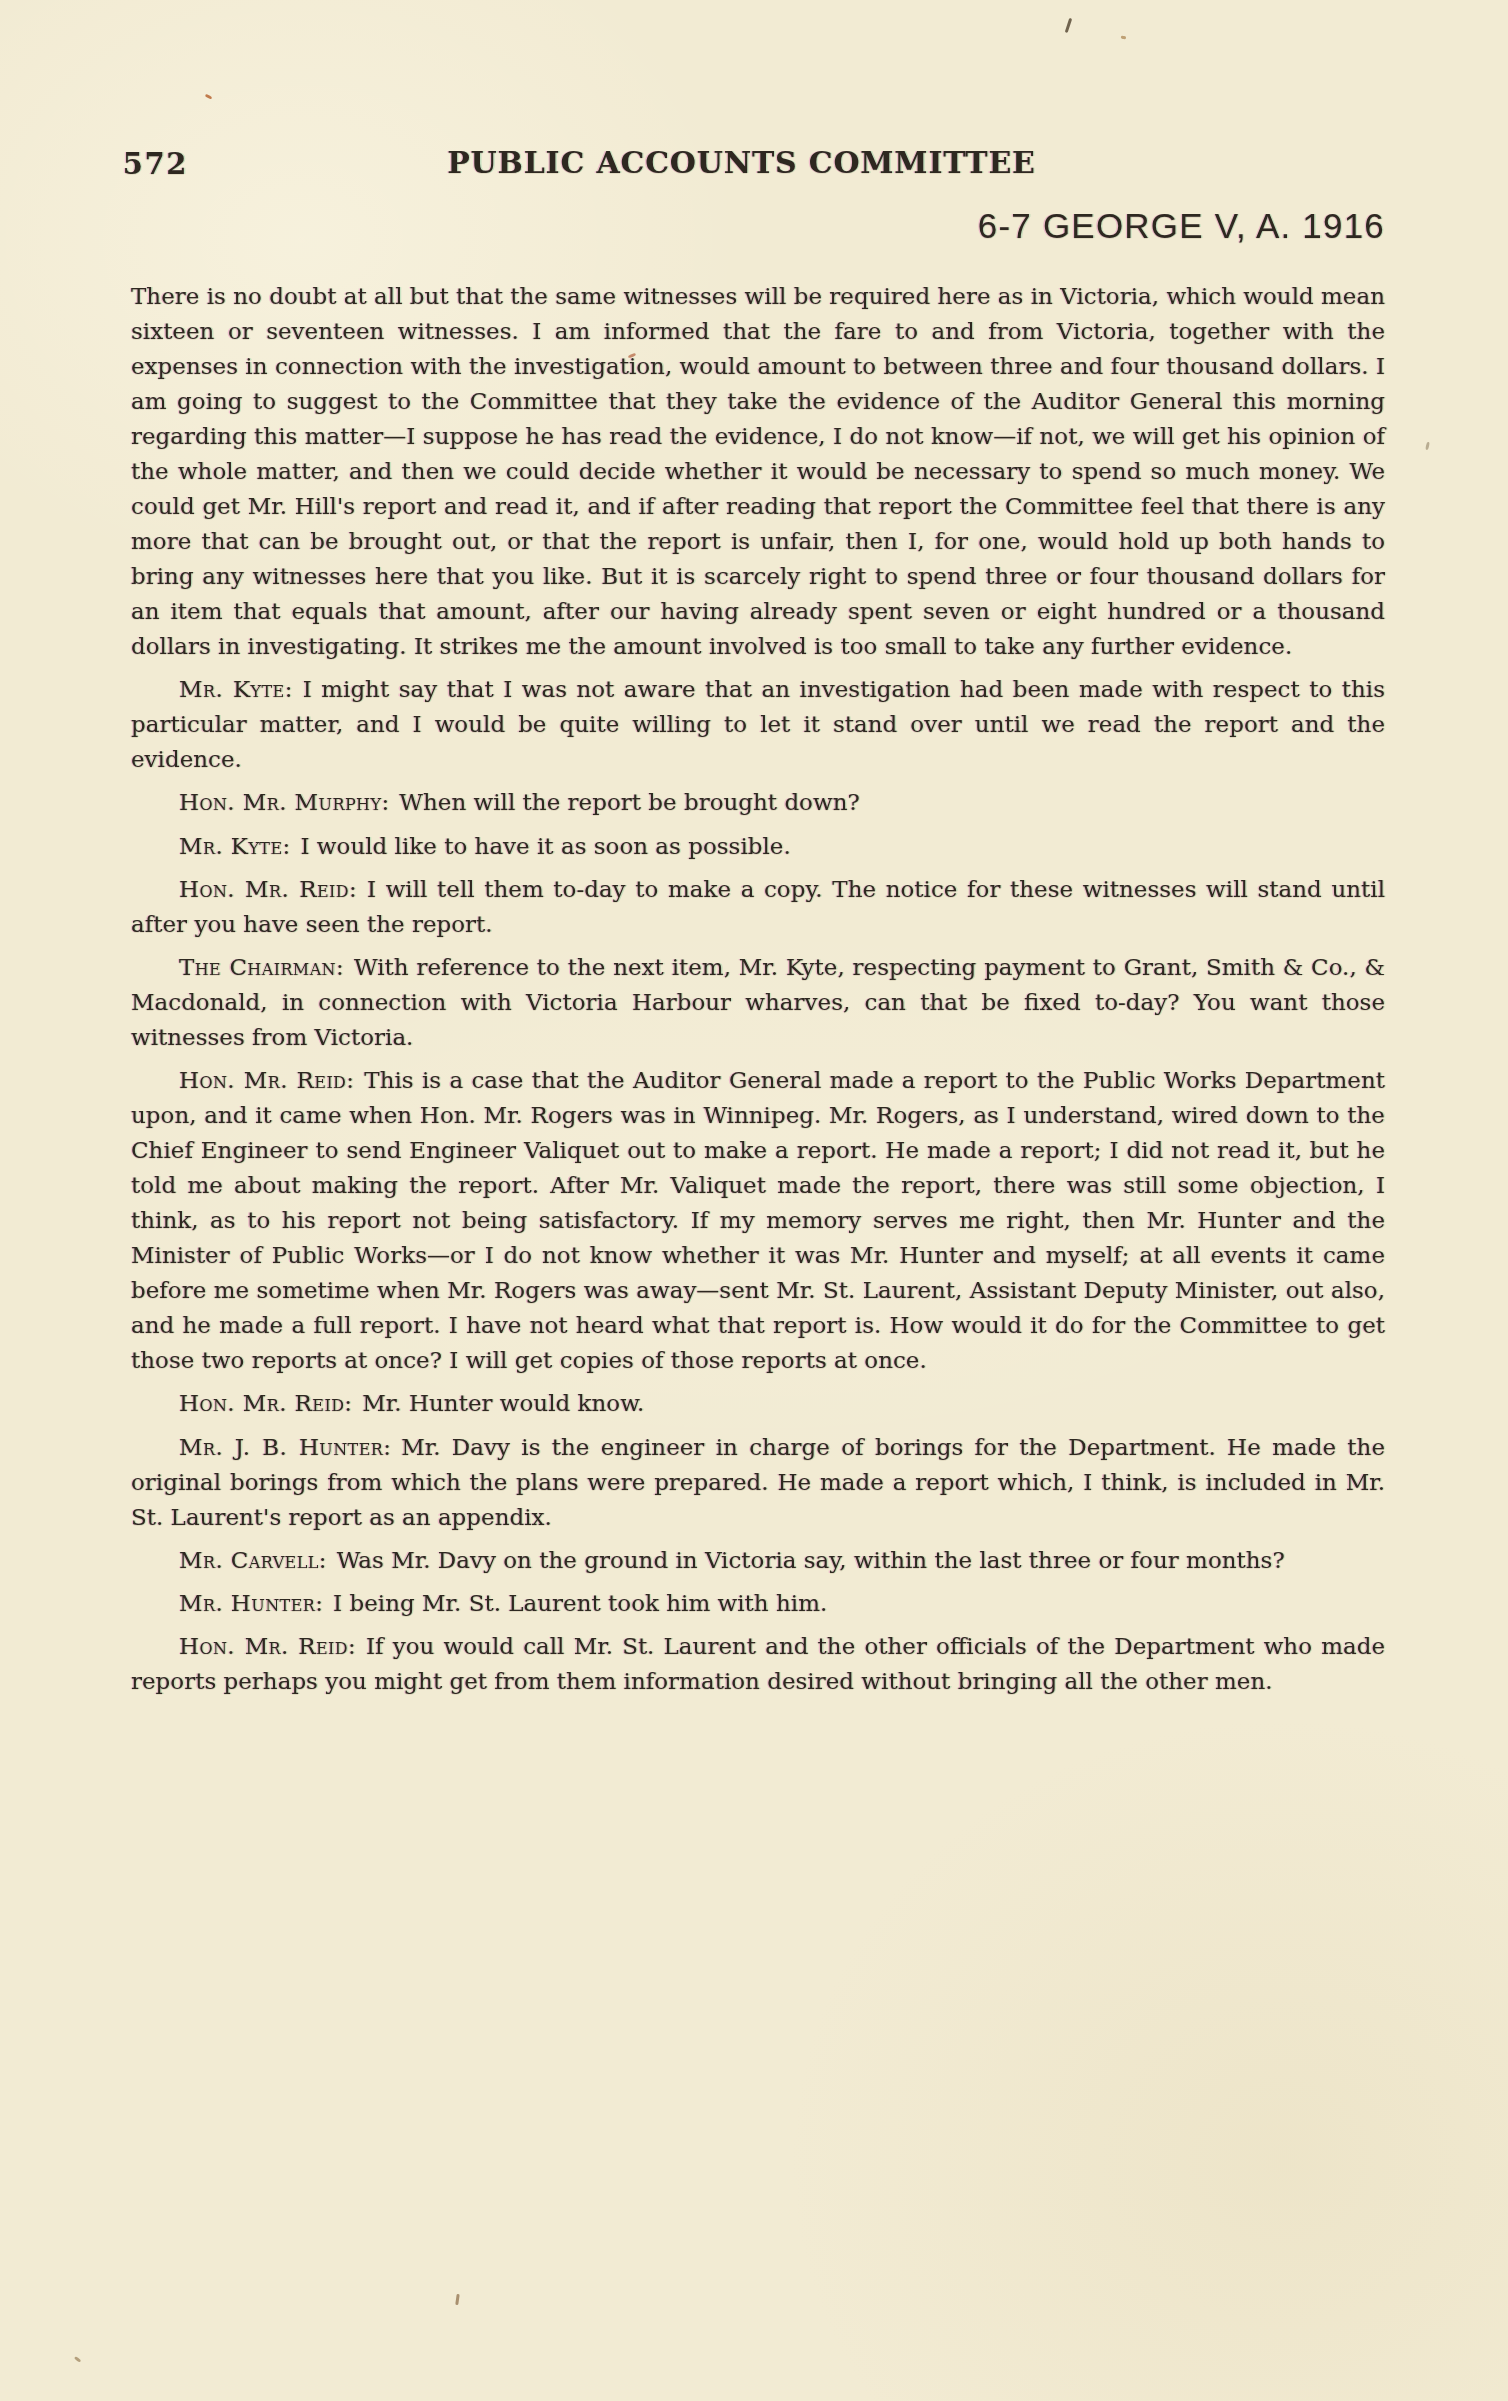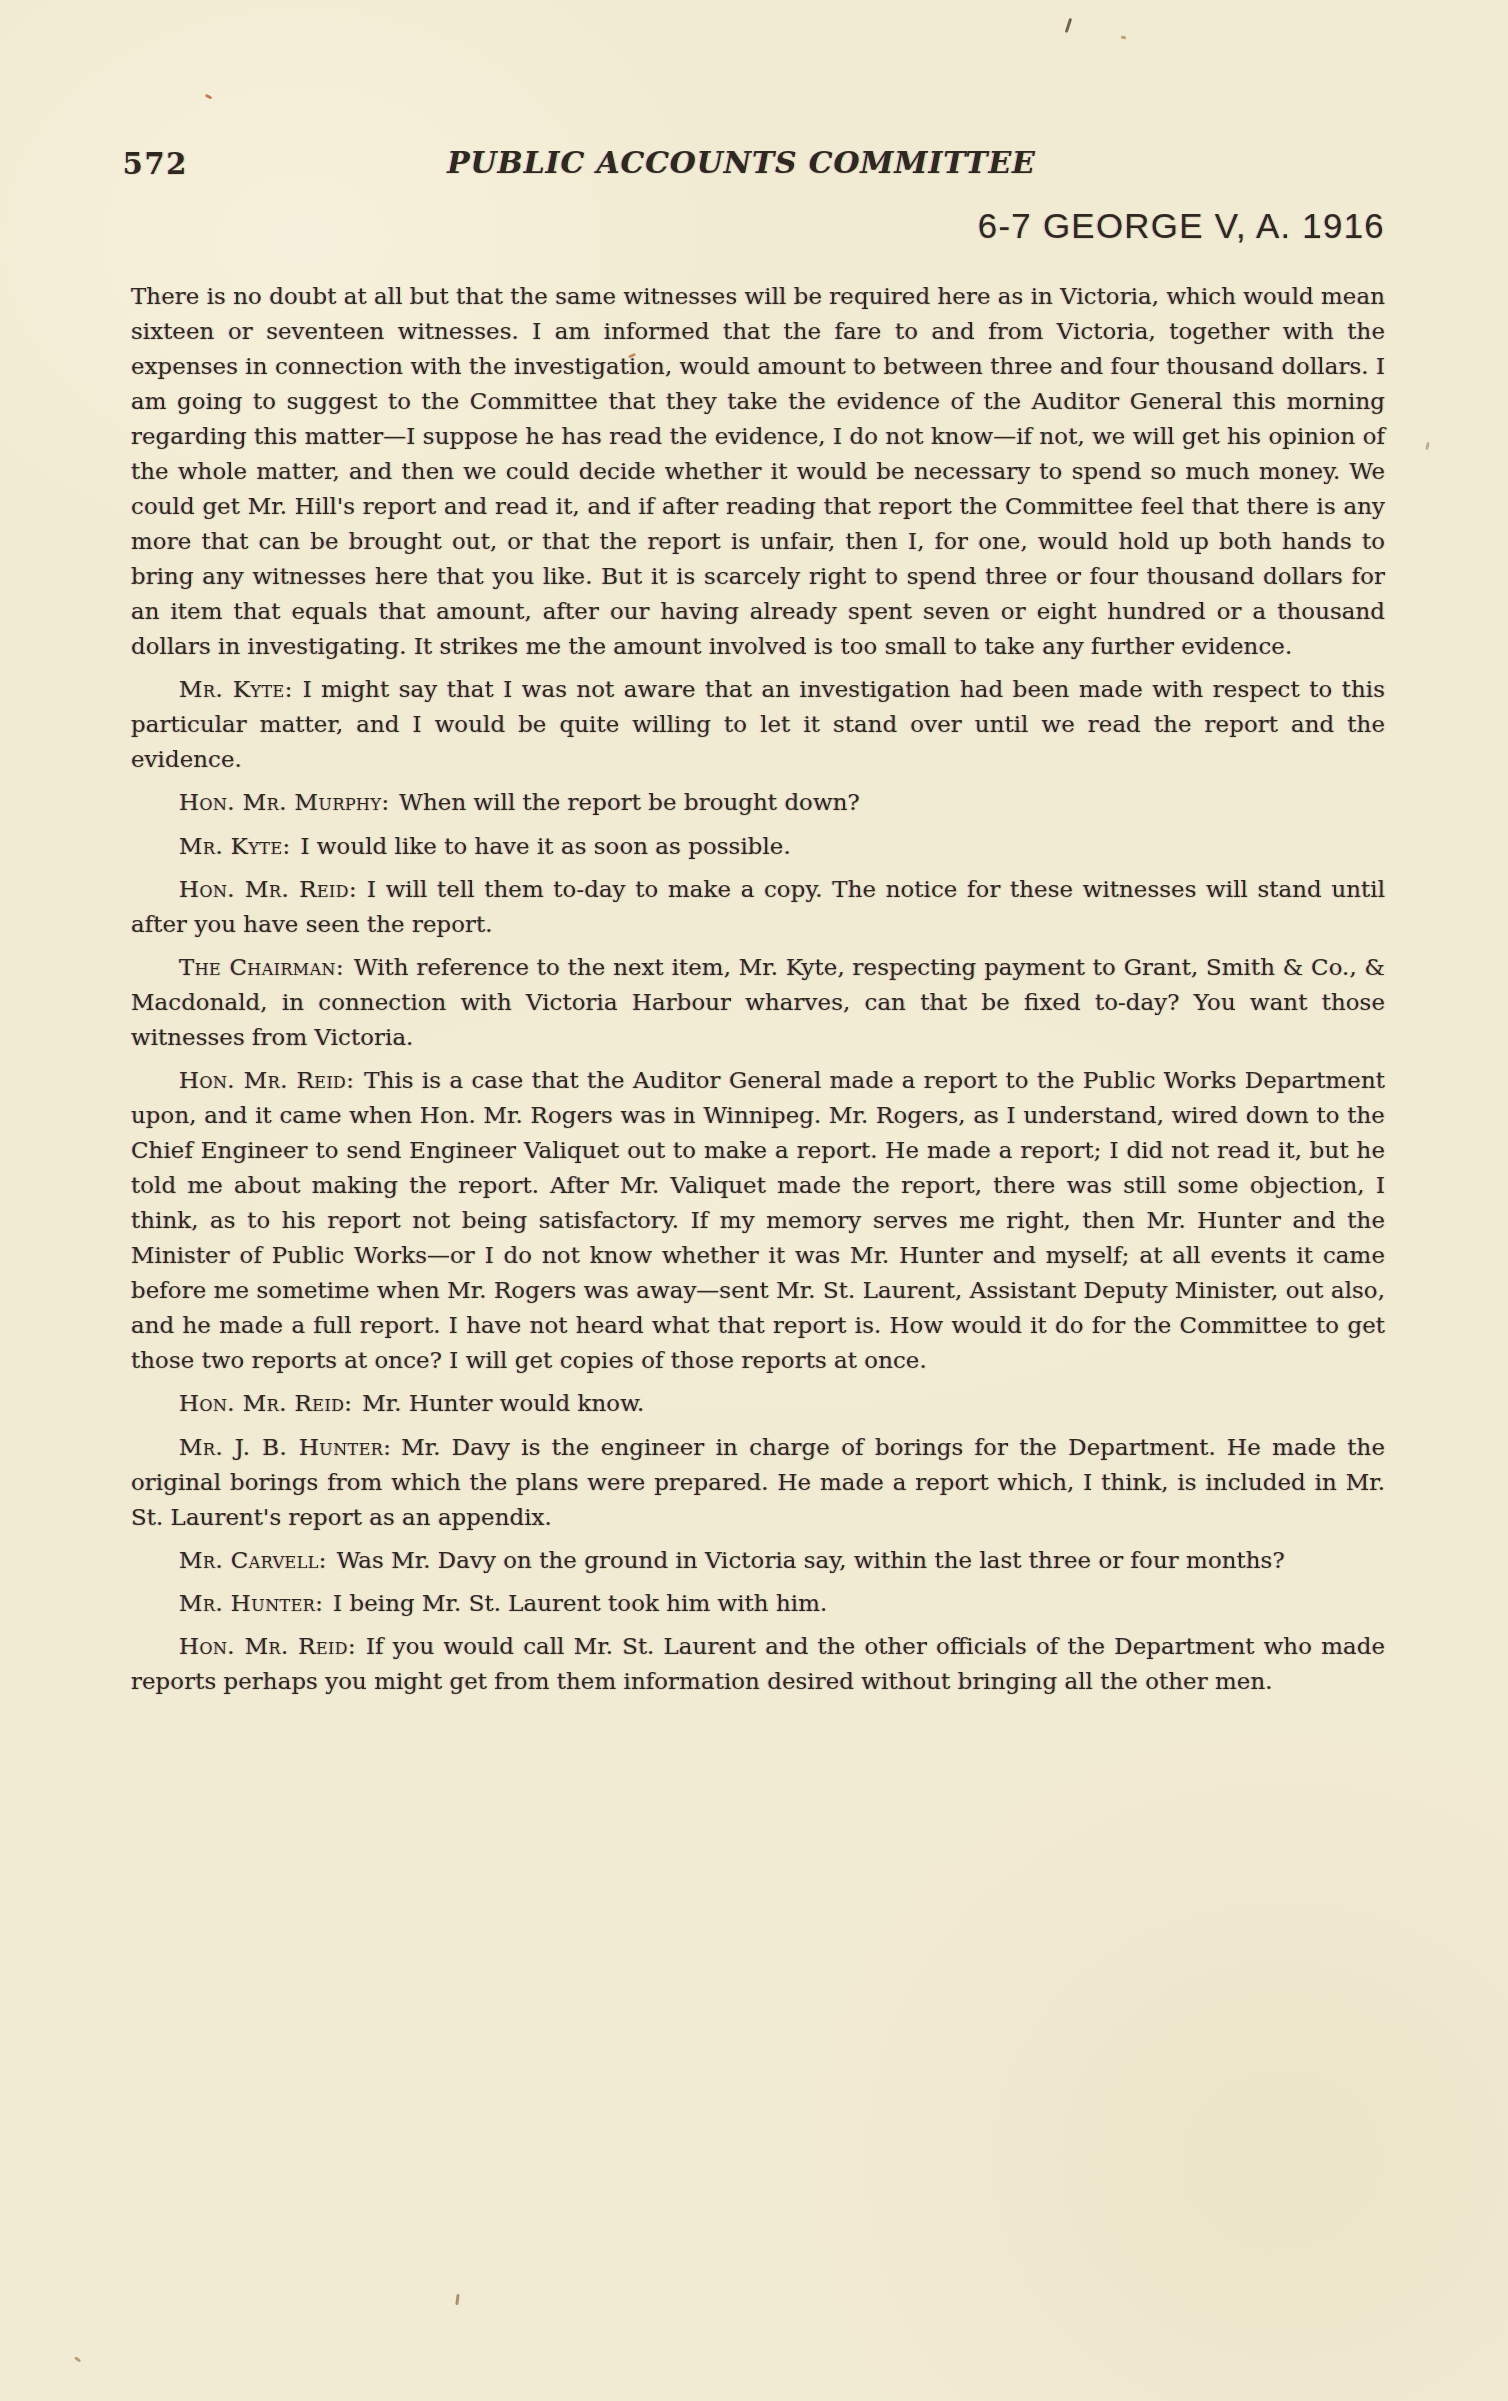--- a/index.html
+++ b/index.html
@@ -46,21 +46,20 @@
     font-weight: 700;
     letter-spacing: 1.6px;
   }
   .running-title {
     position: absolute;
     left: 0; right: 33px;
     top: 0;
     text-align: center;
     font-size: 30px;
     font-weight: 700;
-    font-style: italic;
     letter-spacing: 0.8px;
     white-space: nowrap;
   }
   .session-line {
     margin-top: 23px;
     text-align: right;
     font-family: "Liberation Sans", sans-serif;
     font-size: 35px;
     font-weight: 500;
     letter-spacing: 1.2px;

